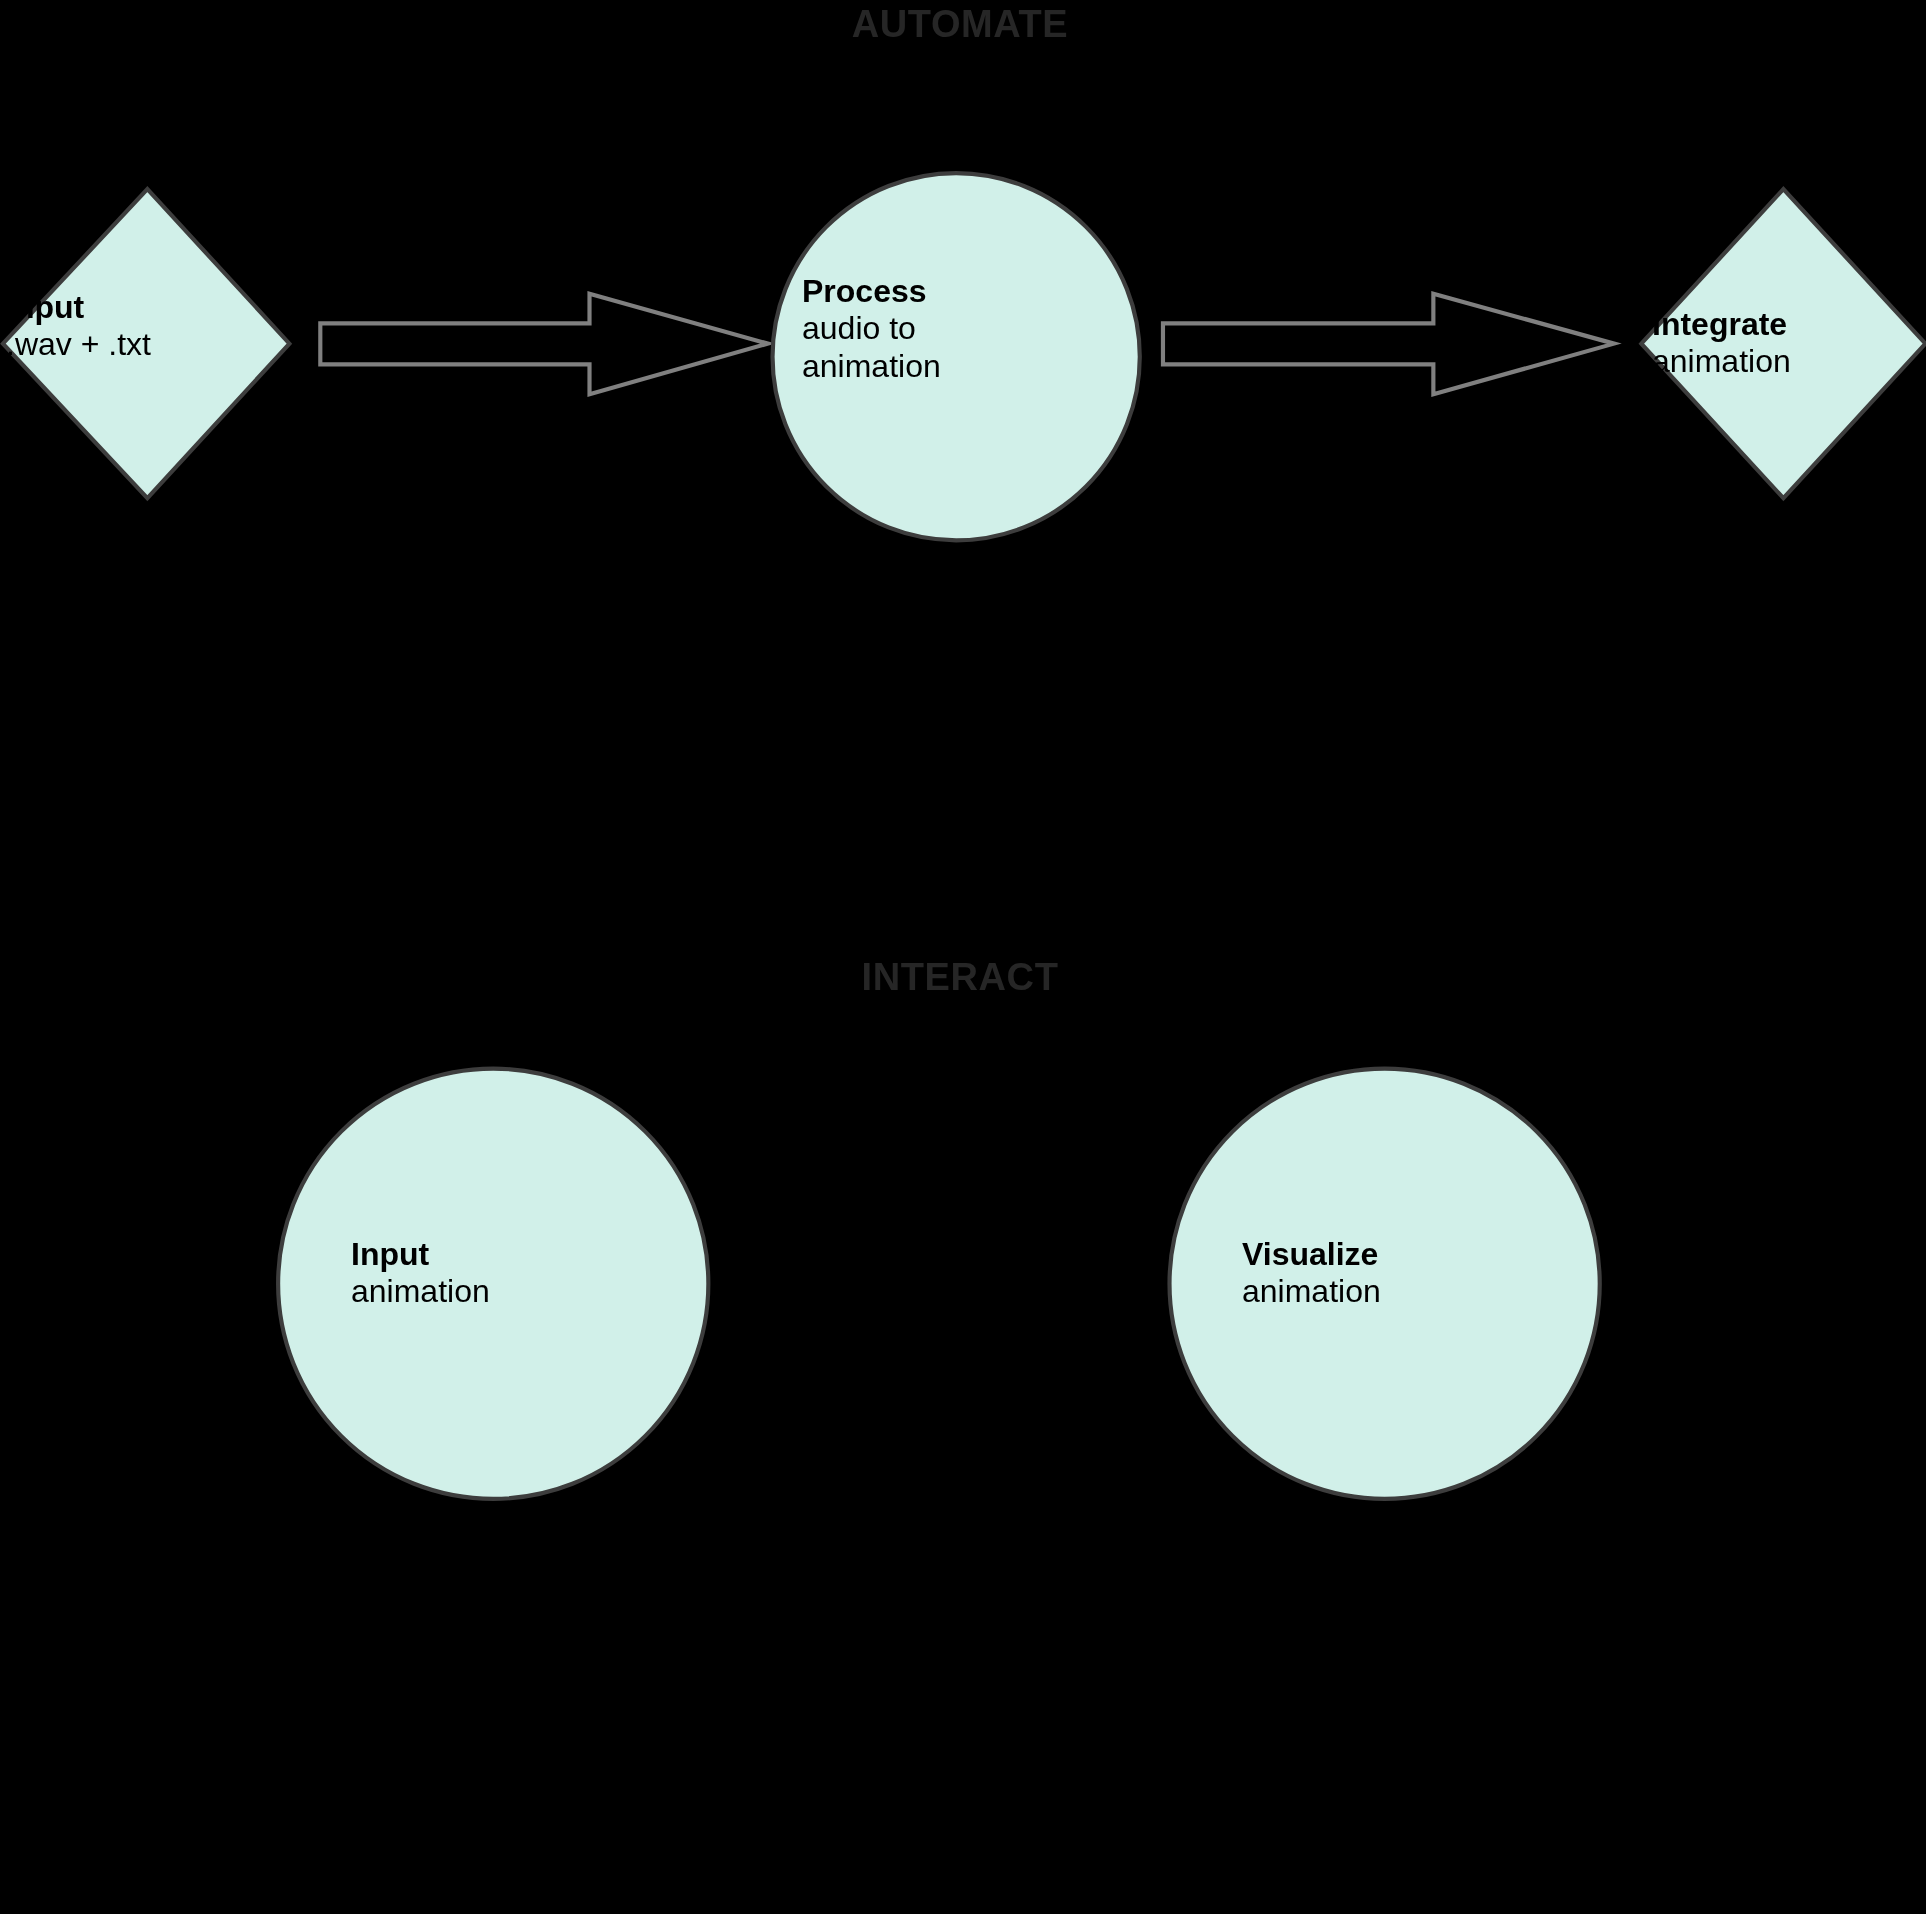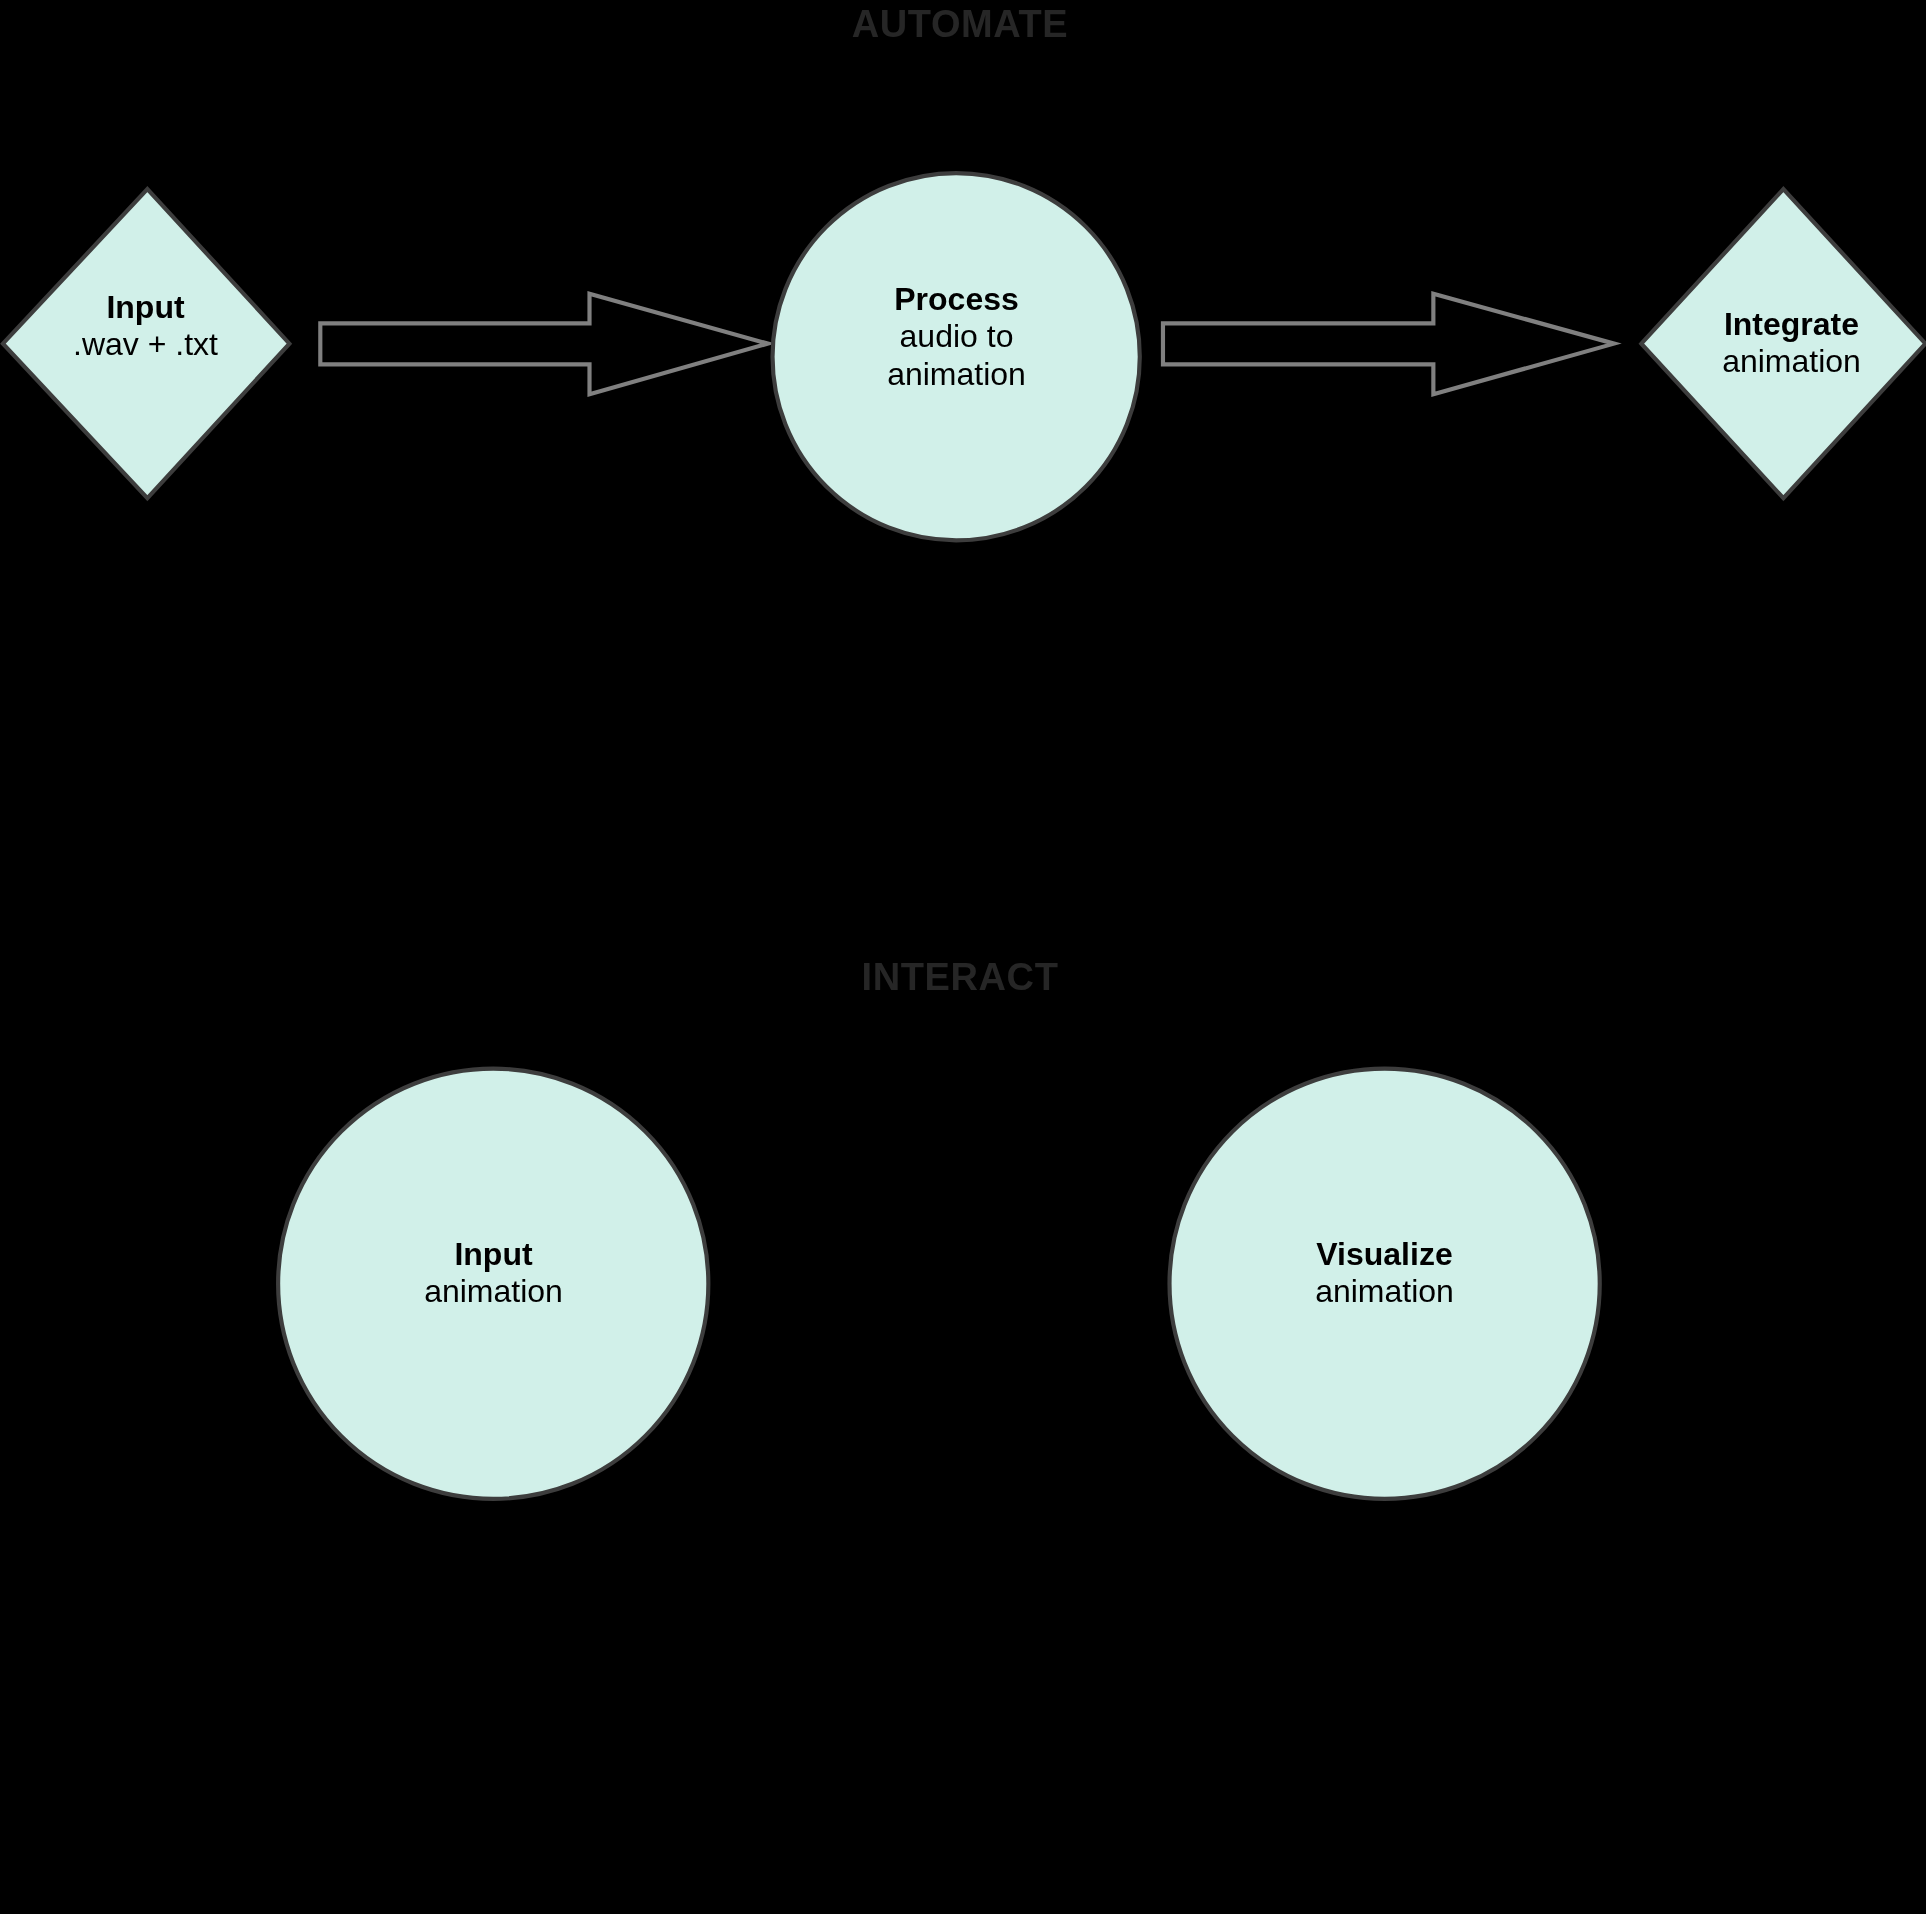--- a/index.html
+++ b/index.html
@@ -50,21 +50,21 @@
   }
   #label-interact {
     left: 633px;
     top: 958px;
     width: 654px;
     font-size: 38px;
   }
   
   .node-text {
     position: absolute;
-    text-align: center;
+    text-align: left;
     color: #000000;
     line-height: 1.17;
     user-select: none;
     pointer-events: none;
   }
   .node-title {
     display: block;
     font-weight: bold;
     font-size: 32px;
   }
@@ -122,21 +122,21 @@
 
   <div class="section-label" id="label-interact" style="color: rgb(38, 38, 38);">INTERACT</div>
 
   <div class="section-label" id="label-automate" style="color: rgb(38, 38, 38);">AUTOMATE</div>
 
   <div class="node-text" id="text-input" style="color: rgb(0, 0, 0);">
     <span class="node-title">Input</span>
     <span class="node-sub">.wav + .txt</span>
   </div>
 
-  <div class="node-text" id="text-process" style="color: rgb(0, 0, 0); margin-top: 8px;">
+  <div class="node-text" id="text-process" style="color: rgb(0, 0, 0);">
     <span class="node-title">Process</span>
     <span class="node-sub">audio to</span>
     <span class="node-sub">animation</span>
   </div>
 
   <div class="node-text" id="text-integrate" style="color: rgb(0, 0, 0);">
     <span class="node-title">Integrate</span>
     <span class="node-sub">animation</span>
   </div>
 

